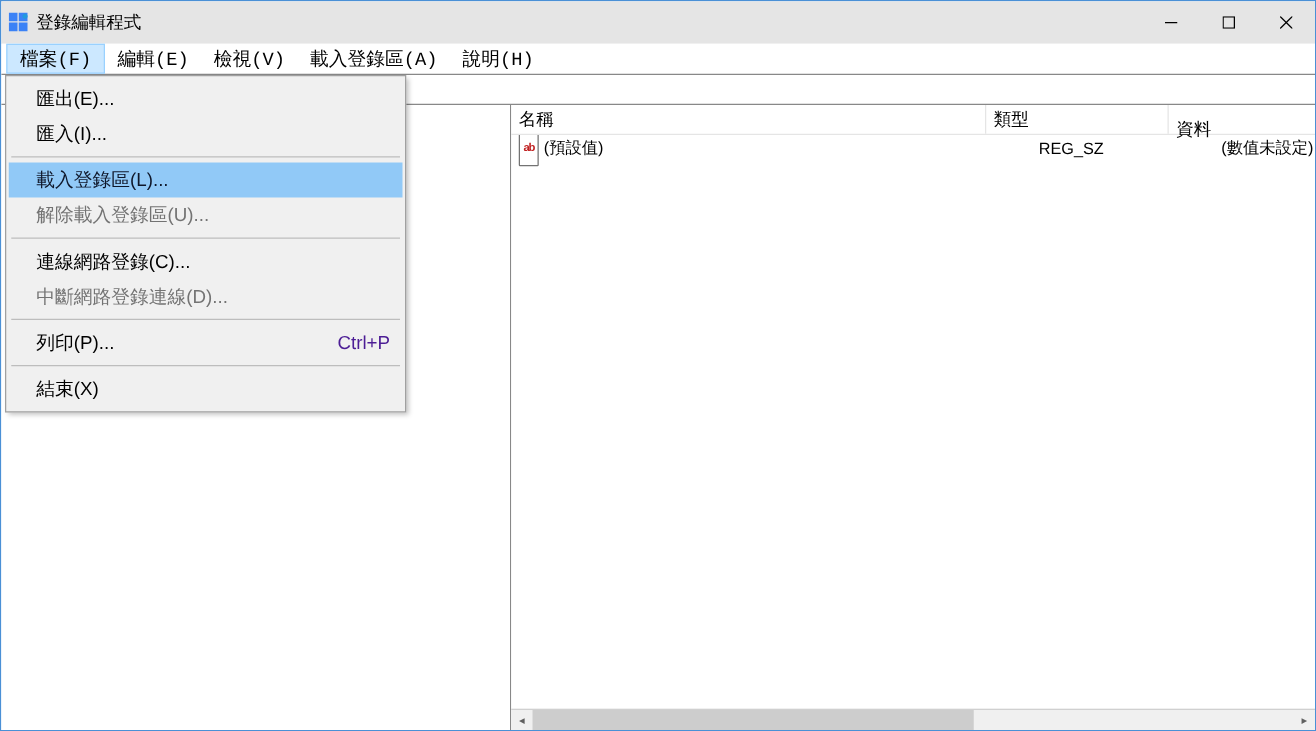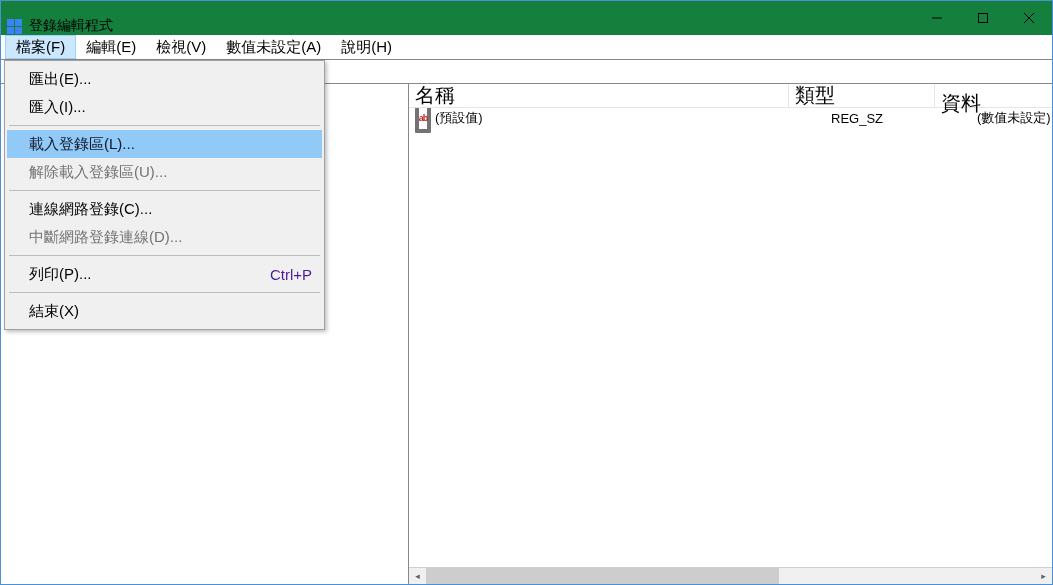--- a/index.html
+++ b/index.html
@@ -11,23 +11,23 @@
     font-size: 14px;
     background: #fff;
     overflow: hidden;
     border: 1px solid #4a90d6;
     position: relative;
   }
 
   
   .titlebar {
     height: 34px;
-    background: #15803d;
-    display: flex;
-    align-items: flex-end;
+    background: #e5e5e5;
+    display: flex;
+    align-items: center;
     padding-left: 6px;
   }
   .titlebar-icon {
     width: 16px; height: 16px;
     margin-right: 6px;
     display: inline-flex;
     align-items: center; justify-content: center;
   }
   .titlebar-title {
     flex: 1;
@@ -58,20 +58,21 @@
     align-items: stretch;
     padding-left: 4px;
   }
   .menu-item {
     padding: 0 10px;
     display: flex;
     align-items: center;
     font-size: 15px;
     color: #000;
     height: 100%;
+    font-family: Liberation Mono, monospace;
   }
   .menu-item.active {
     background: #cce8ff;
     border: 1px solid #99d1ff;
   }
 
   
   .addressbar {
     height: 24px;
     background: #fff;
@@ -129,21 +130,21 @@
     flex-direction: column;
   }
   .list-header {
     display: flex;
     height: 24px;
     border-bottom: 1px solid #e5e5e5;
     align-items: center;
   }
   .col {
     padding-left: 6px;
-    font-size: 20px;
+    font-size: 14px;
     color: #000;
     border-right: 1px solid #e5e5e5;
     height: 100%;
     display: flex;
     align-items: center;
   }
   .col.name { width: 380px; }
   .col.type { width: 146px; }
   .col.data { flex: 1; border-right: none; margin-top: 16px; }
 
@@ -157,21 +158,21 @@
     align-items: center;
   }
   .cell { padding-left: 6px; font-size: 13px; display: flex; align-items: center; gap: 4px; }
   .cell.name { width: 380px; }
   .cell.type { width: 146px; margin-left: 36px; }
   .cell.data { flex: 1; }
 
   .string-icon {
     width: 16px; height: 29px;
     background: #fff;
-    border: 4px solid #737373;
+    border: 1px solid #737373;
     border-radius: 1px;
     display: inline-flex;
     align-items: center;
     justify-content: center;
     font-size: 9px;
     line-height: 9px;
     color: #c02020;
     font-weight: bold;
     letter-spacing: -1px;
   }
@@ -228,21 +229,21 @@
           <line x1="10" y1="0" x2="0" y2="10" stroke="#000" stroke-width="1"></line>
         </svg>
     </div>
   </div>
 </div>
 
 <div class="menubar">
   <div class="menu-item active">檔案(F)</div>
   <div class="menu-item">編輯(E)</div>
   <div class="menu-item">檢視(V)</div>
-  <div class="menu-item">數值未設定(A)</div>
+  <div class="menu-item">載入登錄區(A)</div>
   <div class="menu-item">說明(H)</div>
 </div>
 
 <div class="addressbar"></div>
 
 <div class="dropdown">
   <div class="dd-item">
     <span class="dd-label">匯出(E)...</span>
   </div>
   <div class="dd-item">

